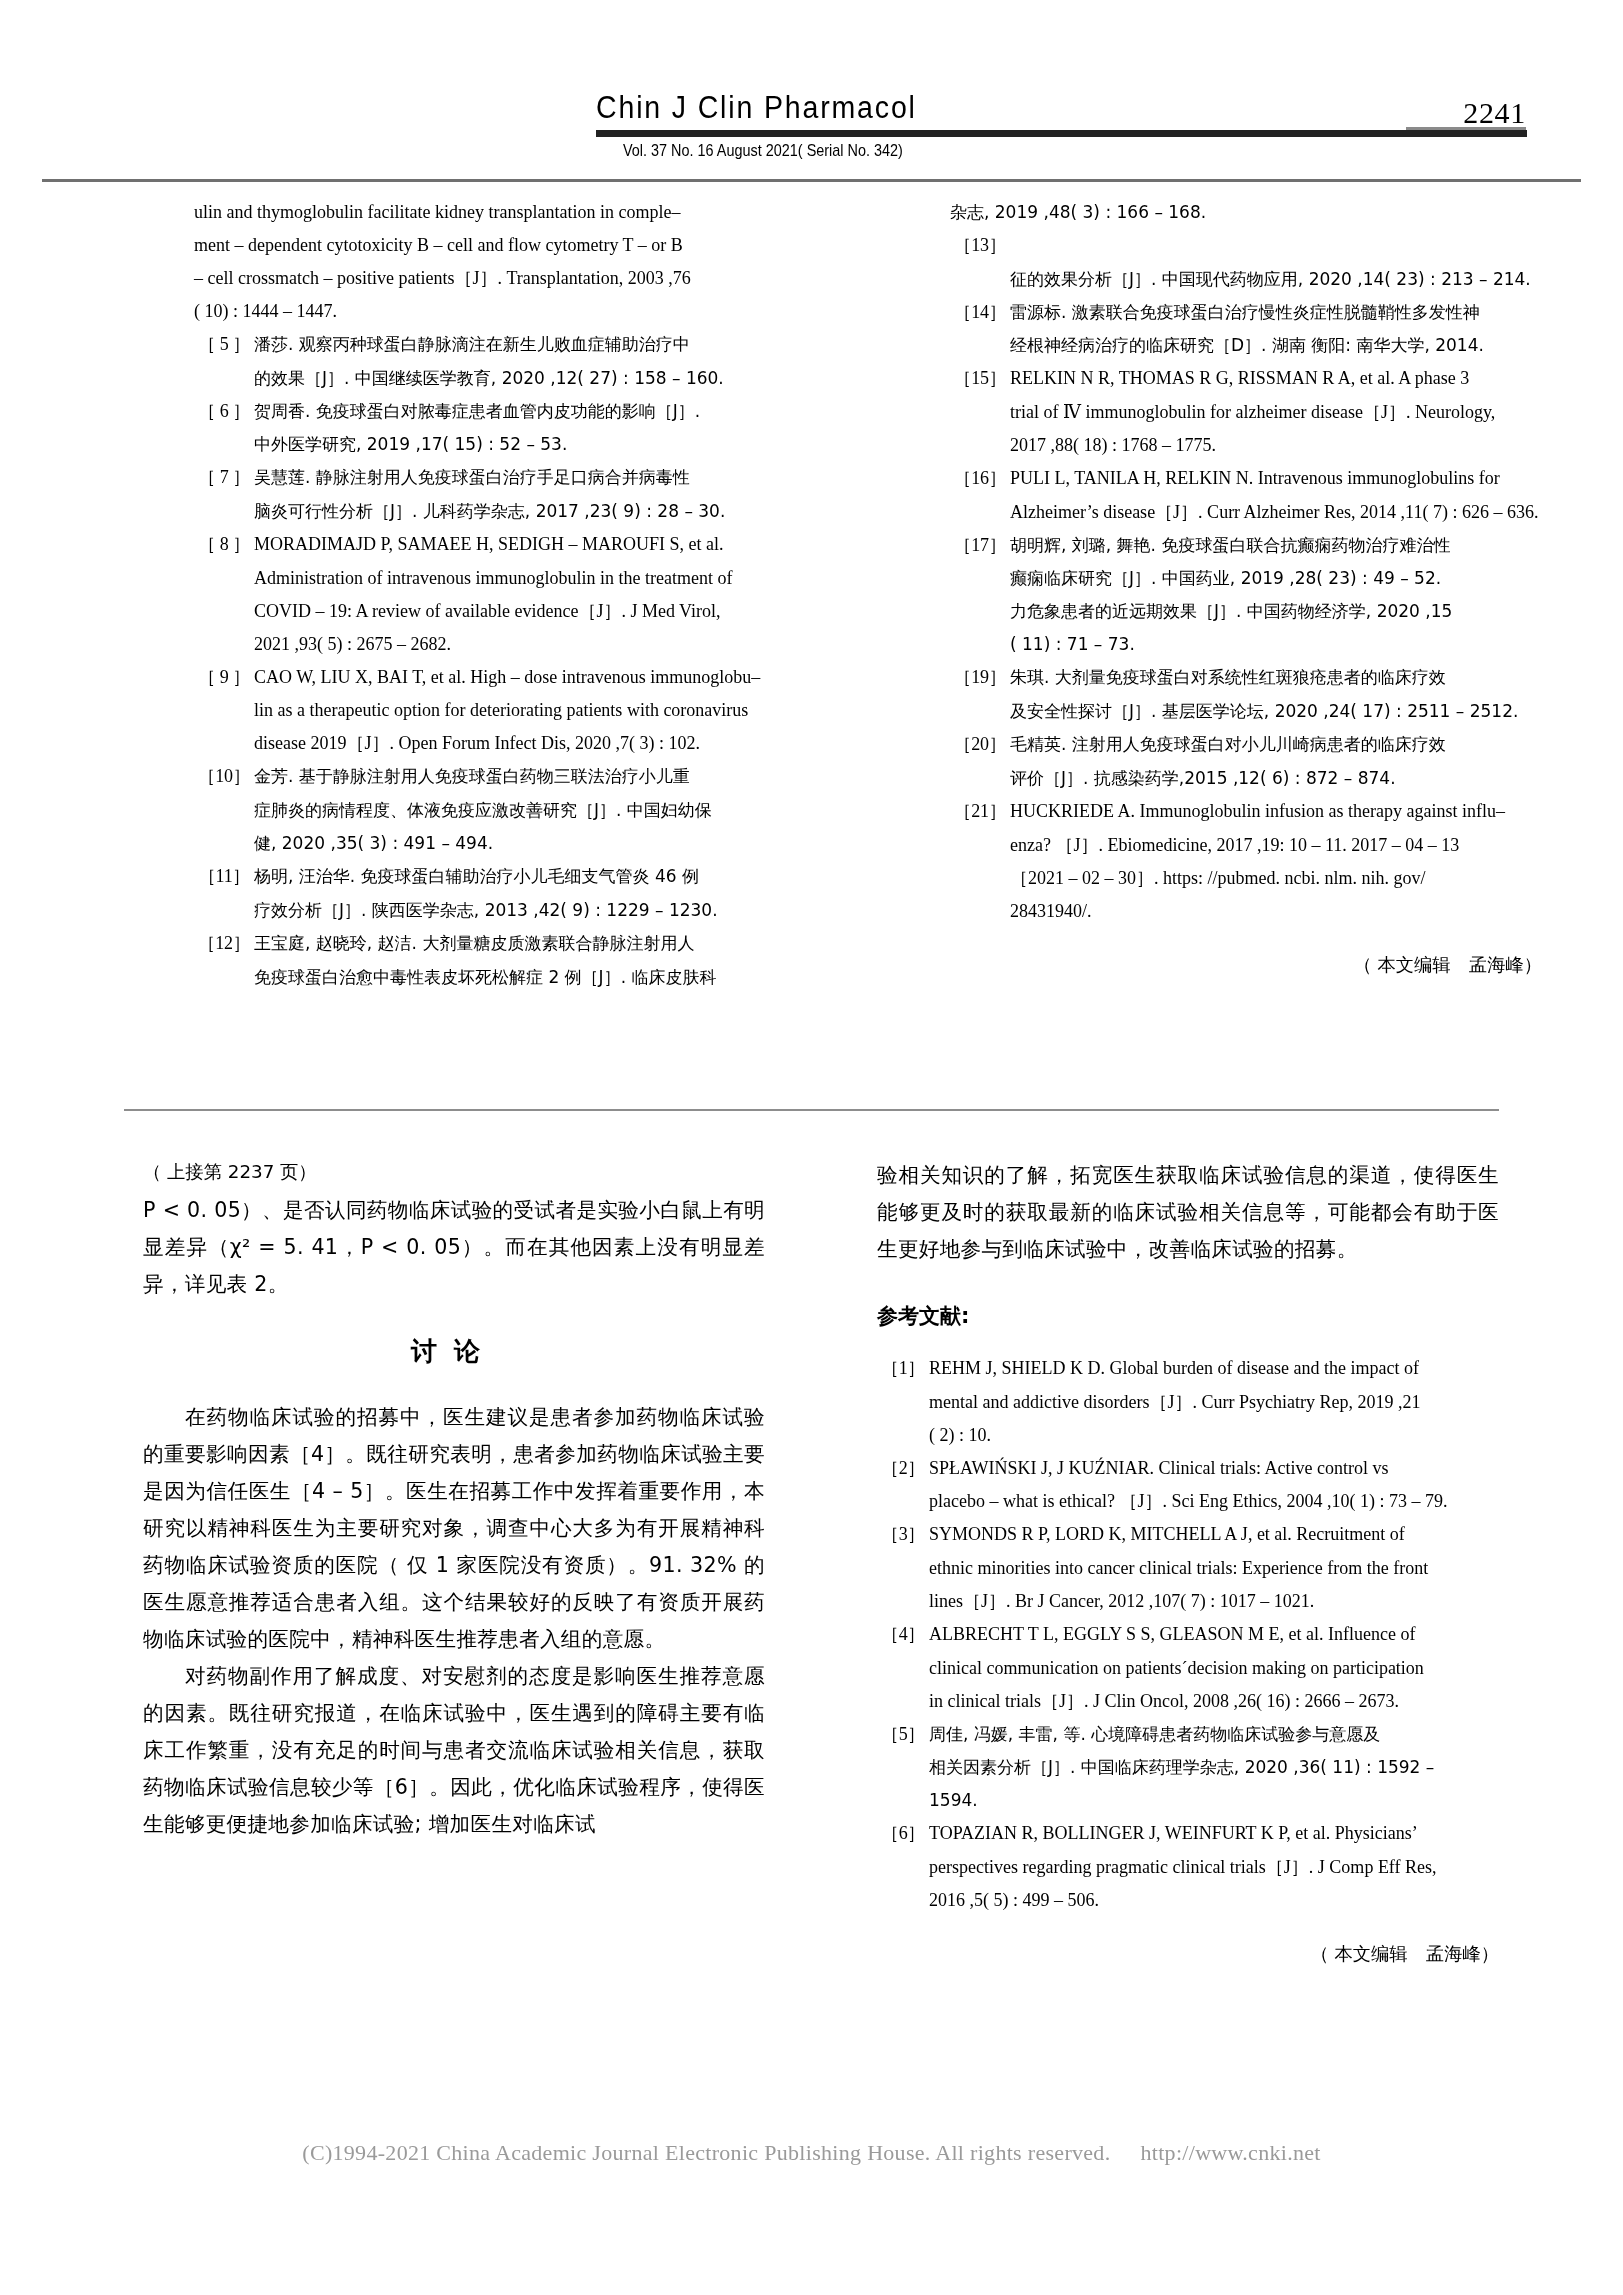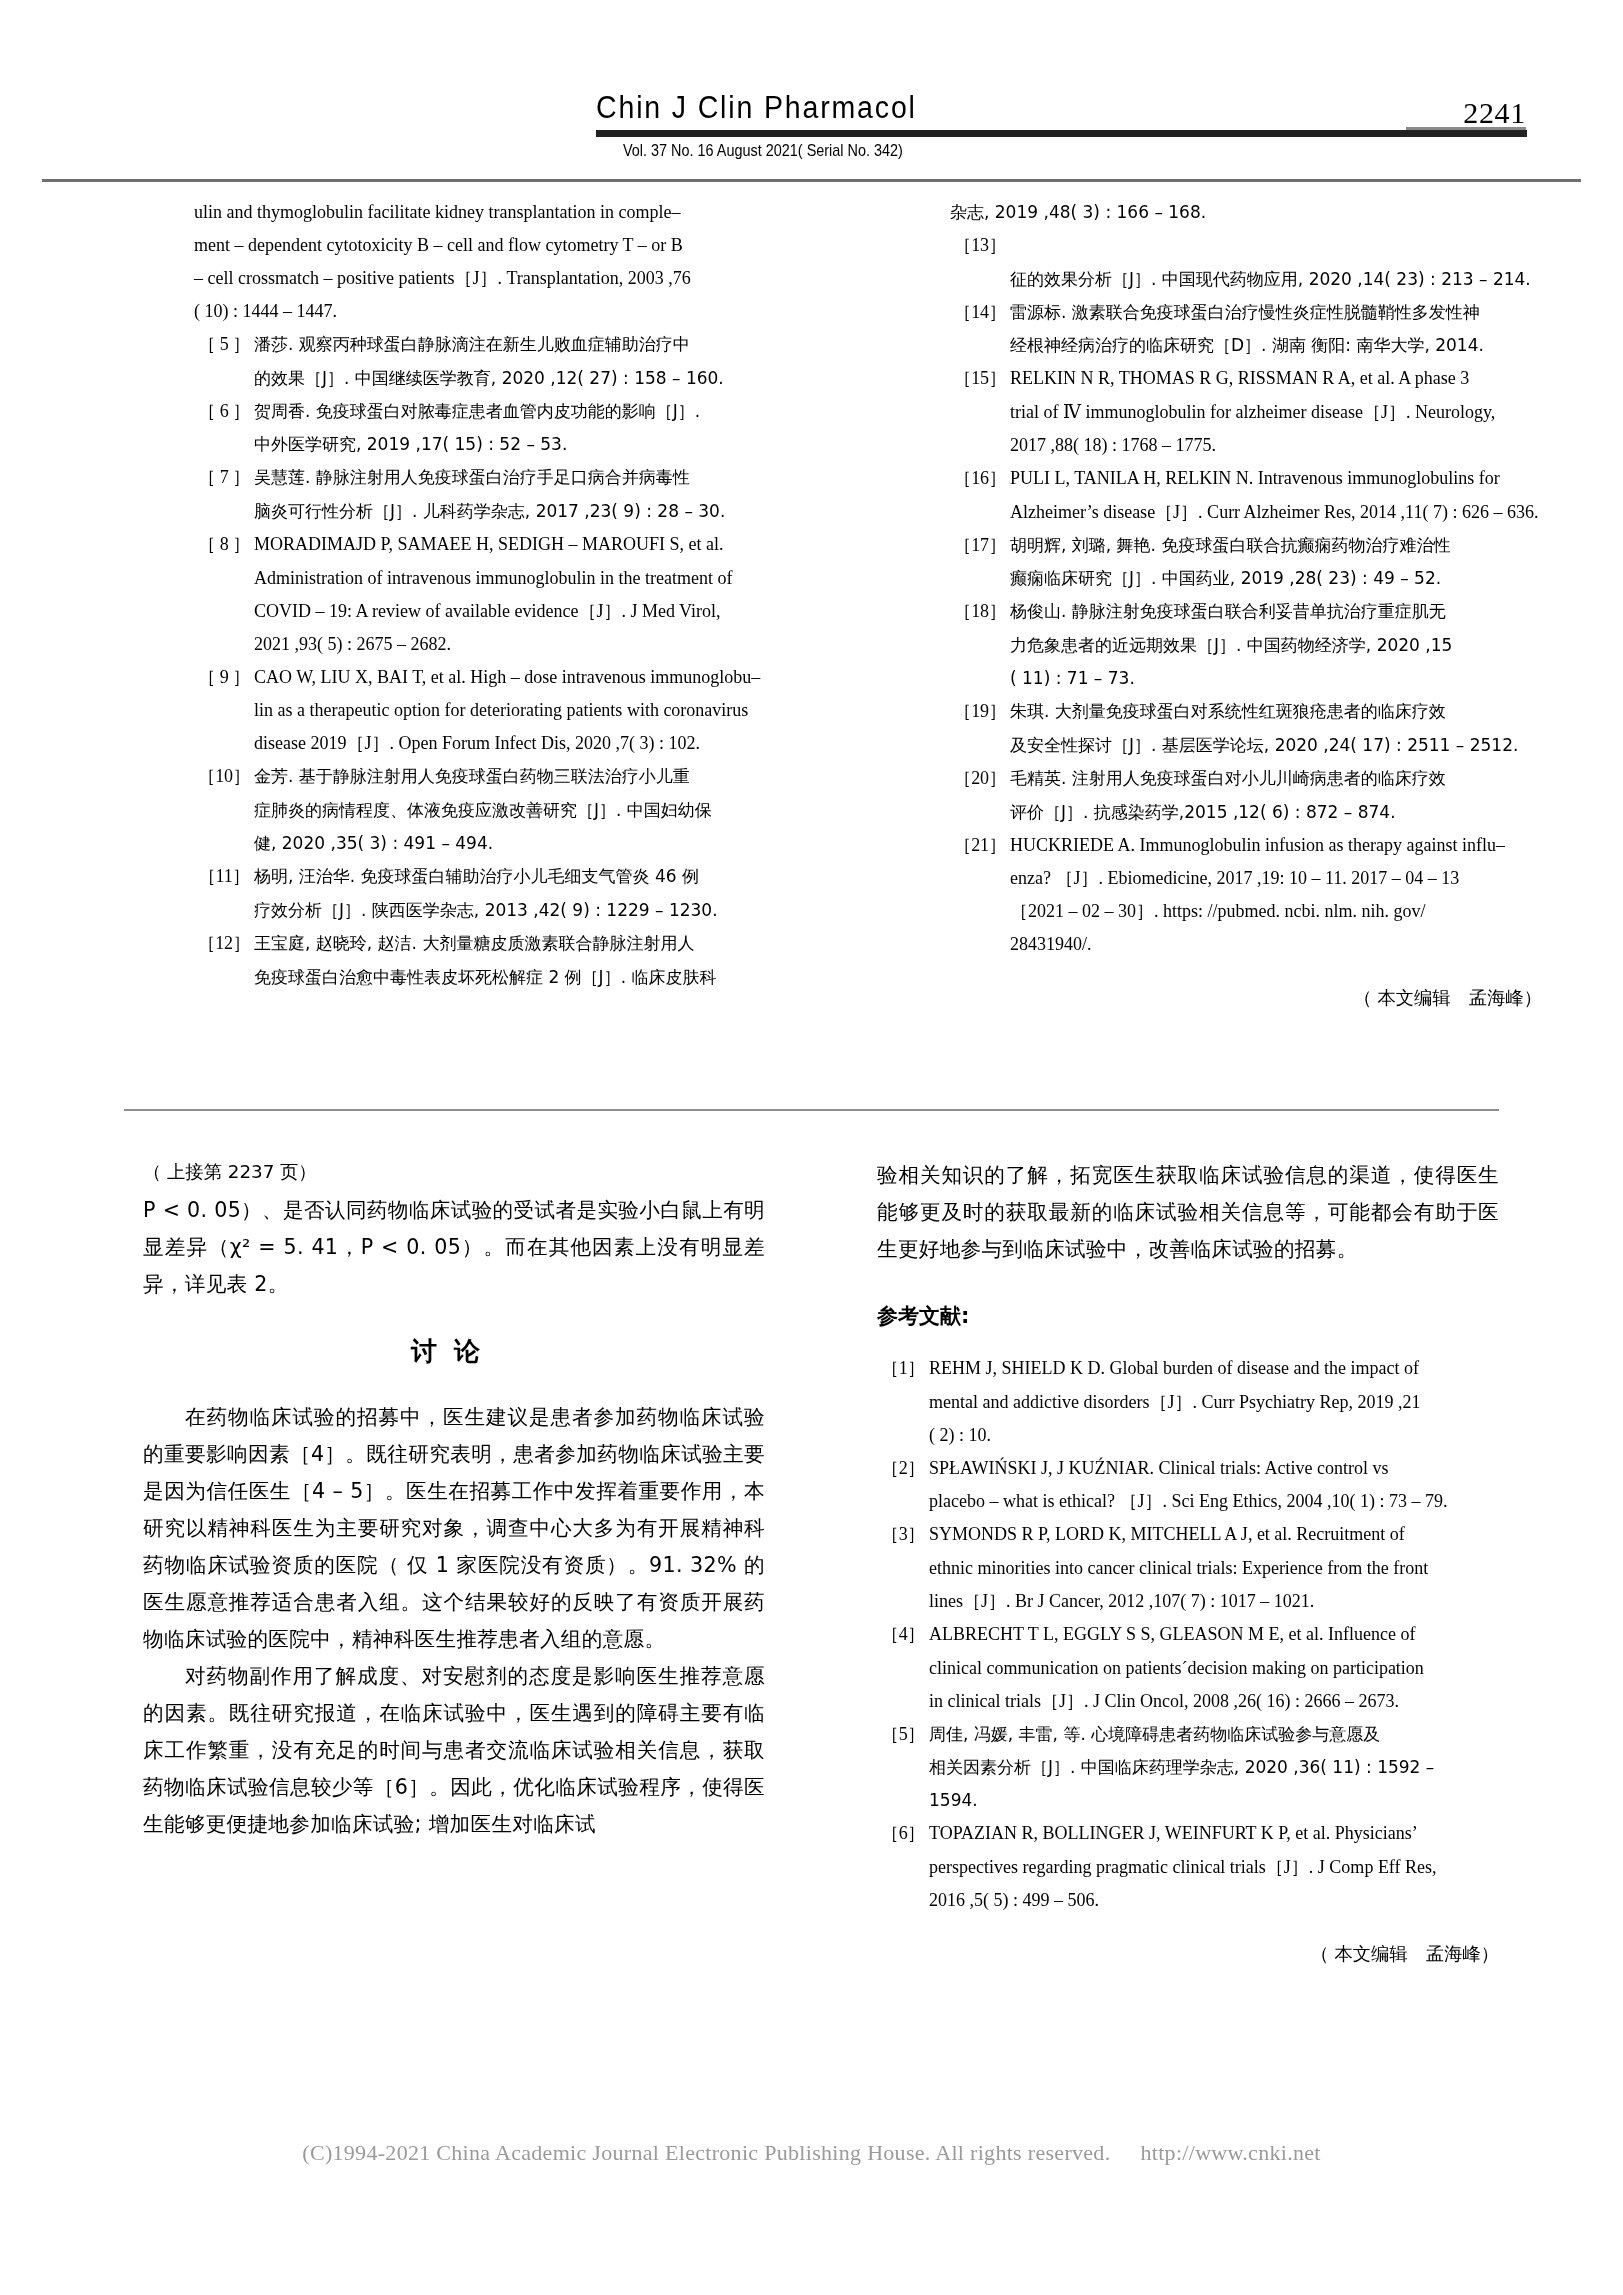--- a/index.html
+++ b/index.html
@@ -236,24 +236,20 @@
         <span class="ref-body">PULI L, TANILA H, RELKIN N. Intravenous immunoglobulins for</span>
       </div>
       <div class="ref-cont">Alzheimer’s disease［J］. Curr Alzheimer Res, 2014 ,11( 7) : 626 – 636.</div>
 
       <div class="ref">
         <span class="ref-num">［17］</span>
         <span class="ref-body cn">胡明辉, 刘璐, 舞艳. 免疫球蛋白联合抗癫痫药物治疗难治性</span>
       </div>
       <div class="ref-cont cn">癫痫临床研究［J］. 中国药业, 2019 ,28( 23) : 49 – 52.</div>
 
-      <div class="ref">
-        <span class="ref-num">［18］</span>
-        <span class="ref-body cn">杨俊山. 静脉注射免疫球蛋白联合利妥昔单抗治疗重症肌无</span>
-      </div>
       <div class="ref-cont cn">力危象患者的近远期效果［J］. 中国药物经济学, 2020 ,15</div>
       <div class="ref-cont cn">( 11) : 71 – 73.</div>
 
       <div class="ref">
         <span class="ref-num">［19］</span>
         <span class="ref-body cn">朱琪. 大剂量免疫球蛋白对系统性红斑狼疮患者的临床疗效</span>
       </div>
       <div class="ref-cont cn">及安全性探讨［J］. 基层医学论坛, 2020 ,24( 17) : 2511 – 2512.</div>
 
       <div class="ref">

